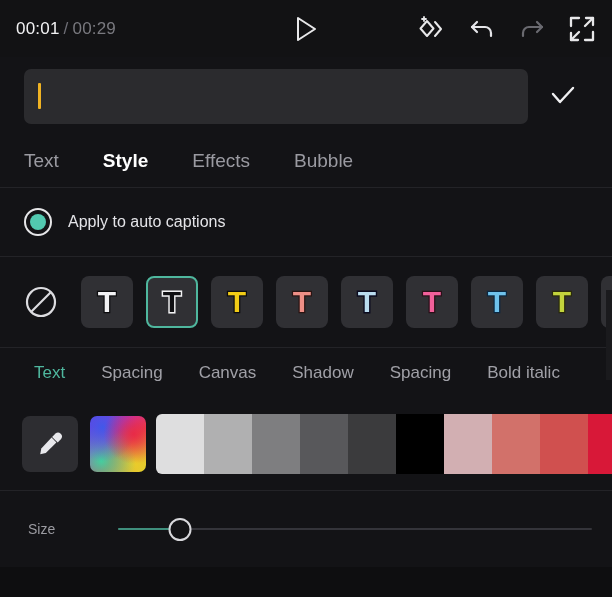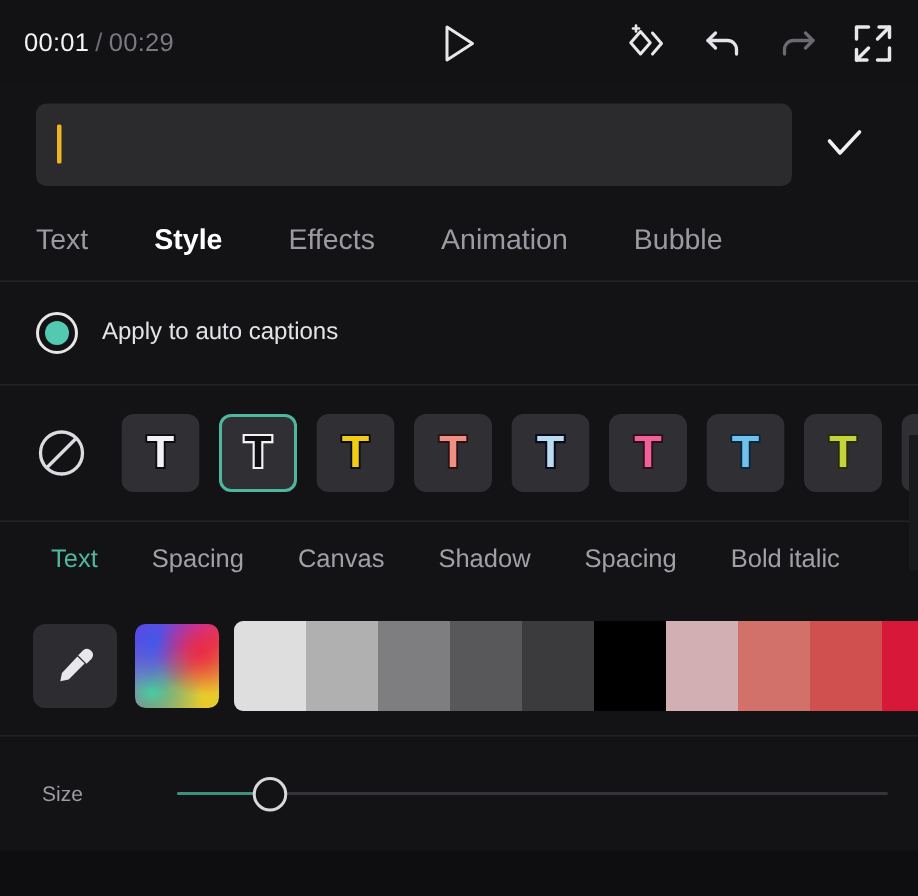--- a/index.html
+++ b/index.html
@@ -365,21 +365,20 @@
       <svg width="34" height="30" viewBox="0 0 34 30">
         <path d="M7 13 L14 21 L27 7" fill="none" stroke="#f0f0f2" stroke-width="2.4" stroke-linecap="round" stroke-linejoin="round"></path>
       </svg>
     </div>
   </div>
 
   <div class="tabs">
     <div class="tab">Text</div>
     <div class="tab active">Style</div>
     <div class="tab">Effects</div>
-    <div class="tab">Animation</div>
     <div class="tab">Bubble</div>
   </div>
 
   <div class="divider"></div>
 
   <div class="apply-row">
     <div class="radio">
       <div class="radio-dot"></div>
     </div>
     <div class="apply-label">Apply to auto captions</div>

